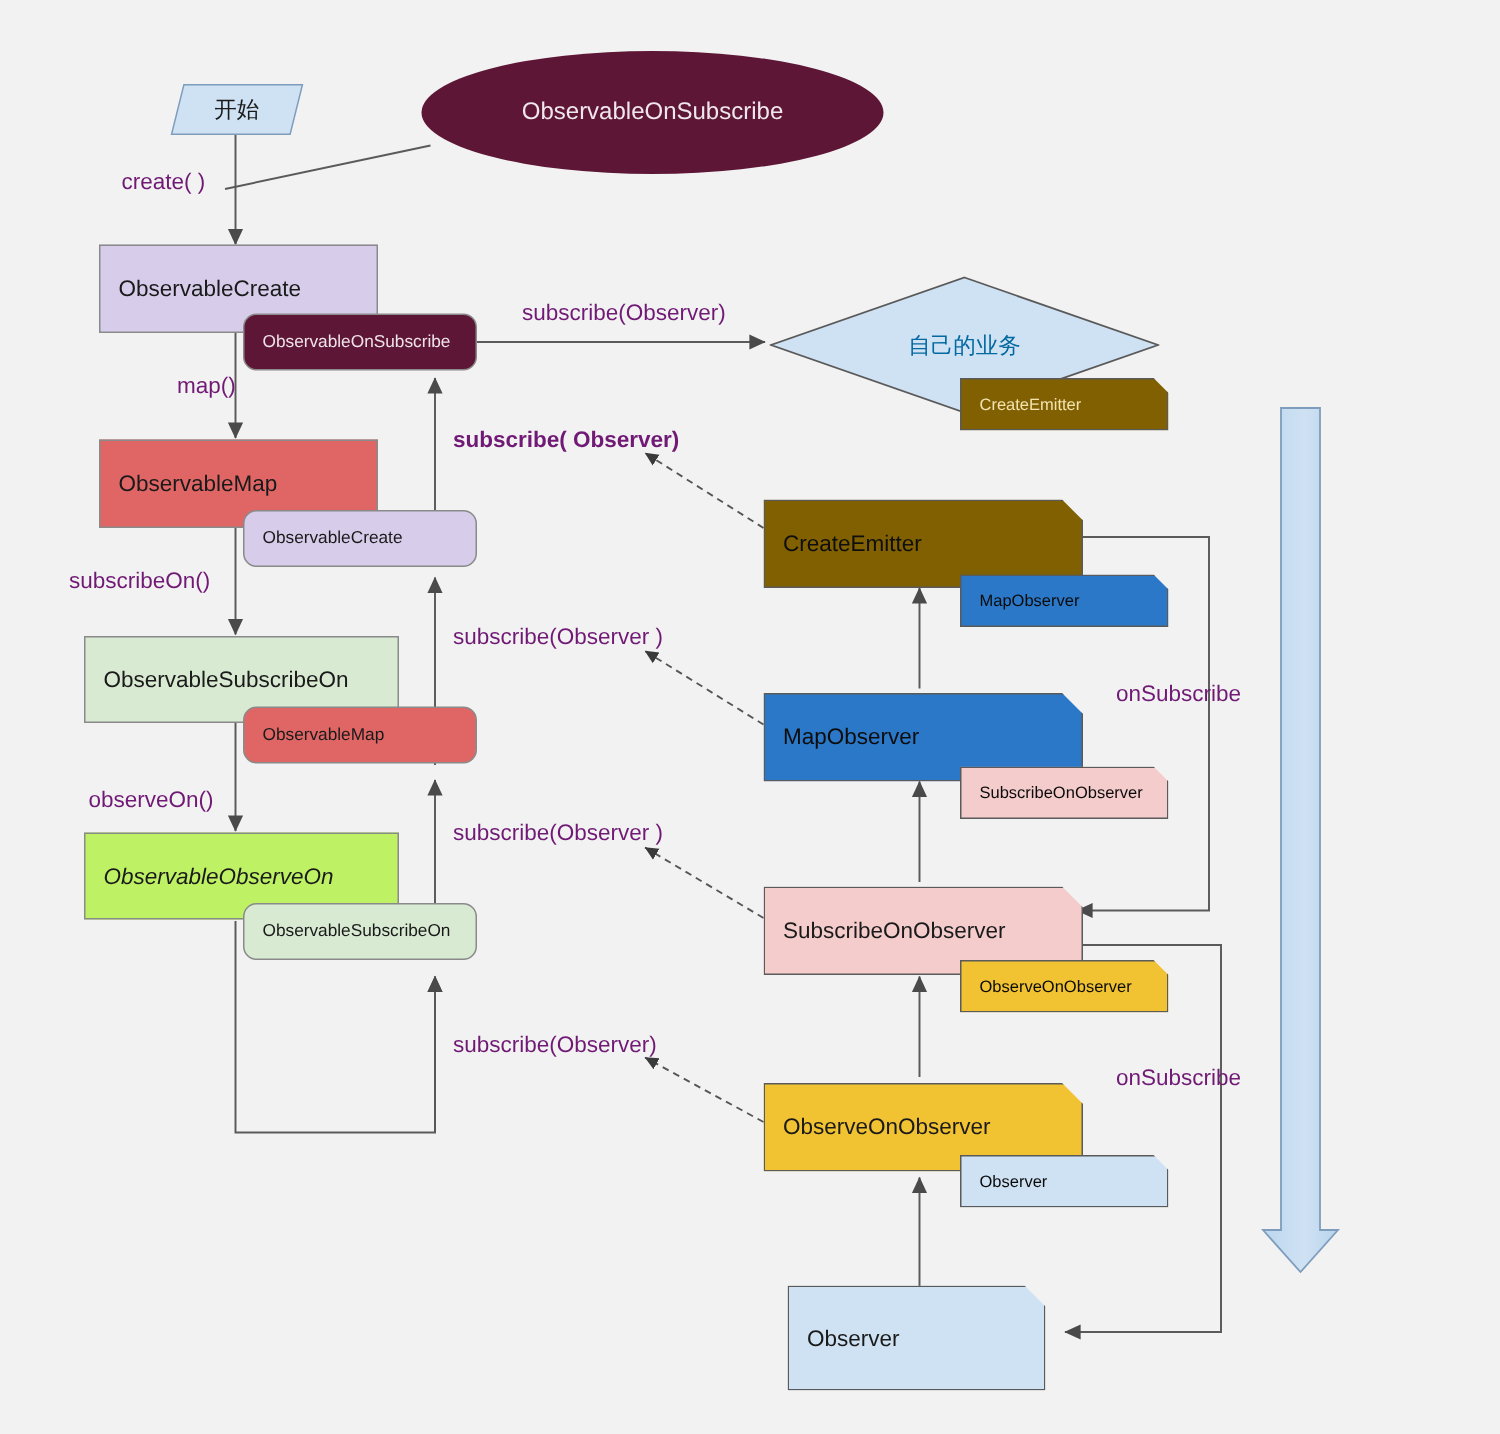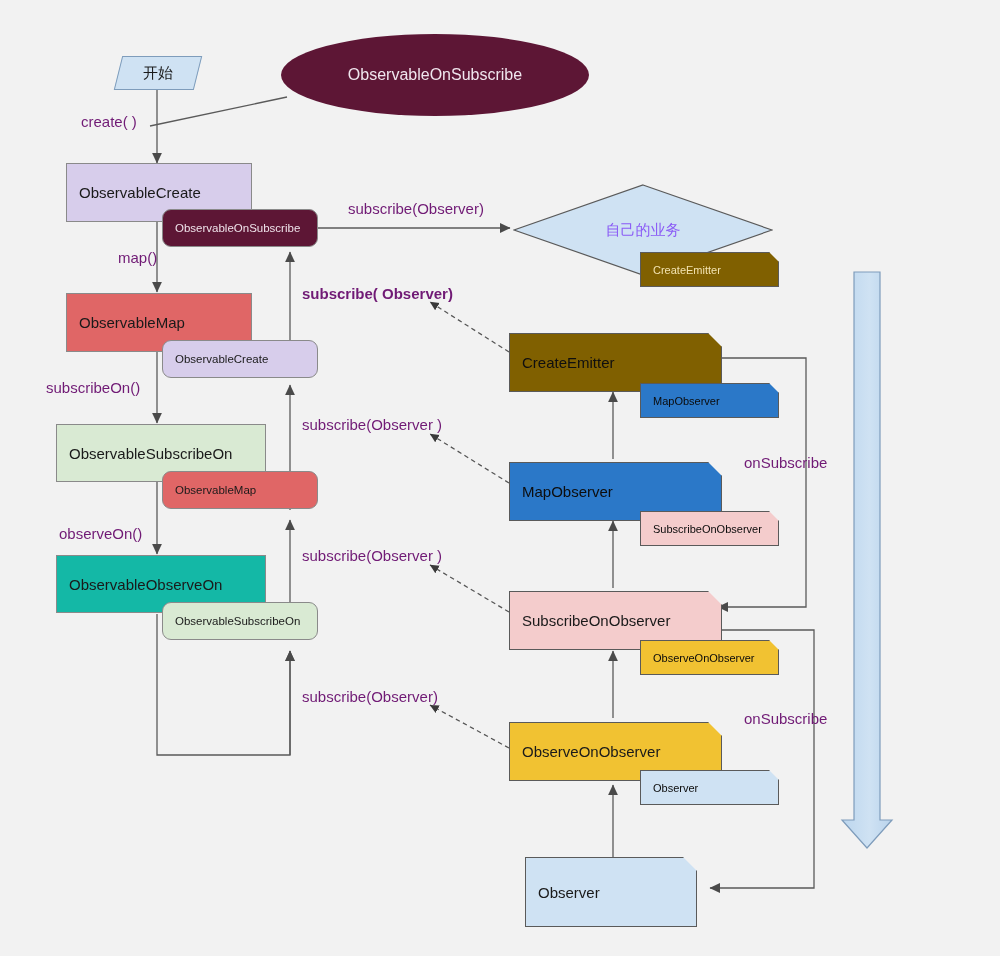--- a/index.html
+++ b/index.html
@@ -163,34 +163,34 @@
   </div>
 
   <div class="node rect" style="left:56px; top:424px; width:210px; height:58px; background:#d9ead3;">
     <span>ObservableSubscribeOn</span>
   </div>
 
   <div class="node chip" style="left:162px; top:471px; width:156px; height:38px; background:#e06666;">
     <span>ObservableMap</span>
   </div>
 
-  <div class="node rect" style="left:56px; top:555px; width:210px; height:58px; background:#14b8a6;">
+  <div class="node rect" style="left:56px; top:555px; width:210px; height:58px; background:#bef264;font-style:italic;">
     <span>ObservableObserveOn</span>
   </div>
 
   <div class="node chip" style="left:162px; top:602px; width:156px; height:38px; background:#d9ead3;">
     <span>ObservableSubscribeOn</span>
   </div>
 
   <div style="position:absolute; left:513px; top:184px; width:260px; height:92px;">
     <svg width="260" height="92" viewBox="0 0 260 92">
       <path d="M130,1 L259,46 L130,91 L1,46 Z" fill="#cfe2f3" stroke="#5a5a5a" stroke-width="1.2"></path>
     </svg>
     <span style="position:absolute; left:0; top:0; width:260px; height:92px; display:flex;
-                 align-items:center; justify-content:center; font-size:15px; color:#8b5cf6;">自己的业务</span>
+                 align-items:center; justify-content:center; font-size:15px; color:#0369a1;">自己的业务</span>
   </div>
 
   <div class="node note-sm" style="left:640px; top:252px; width:139px; height:35px; background:#806000; color:#f2e3b0;">
     <span>CreateEmitter</span>
   </div>
 
   <div class="node note" style="left:509px; top:333px; width:213px; height:59px; background:#806000; color:#0f0f0f;">
     <span>CreateEmitter</span>
   </div>
   <div class="node note-sm" style="left:640px; top:383px; width:139px; height:35px; background:#2b78c8; color:#0b0b0b;">

